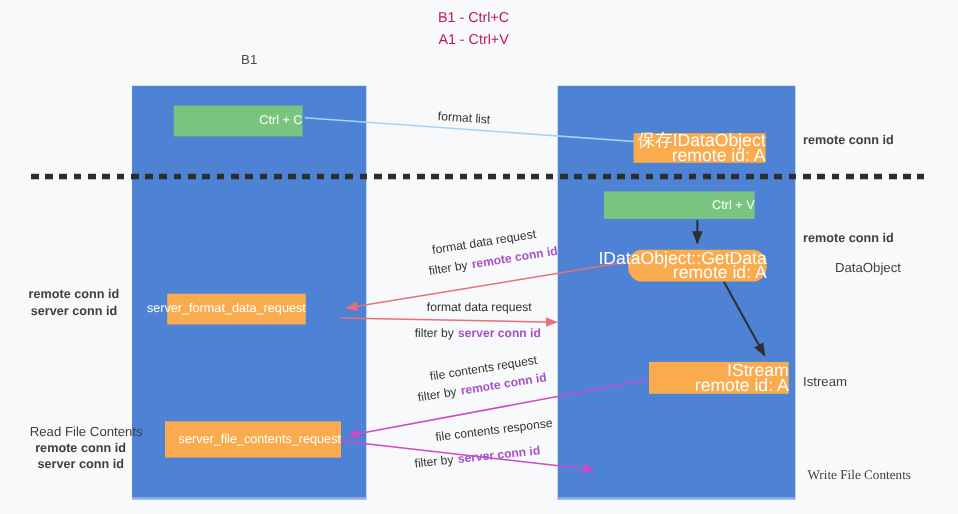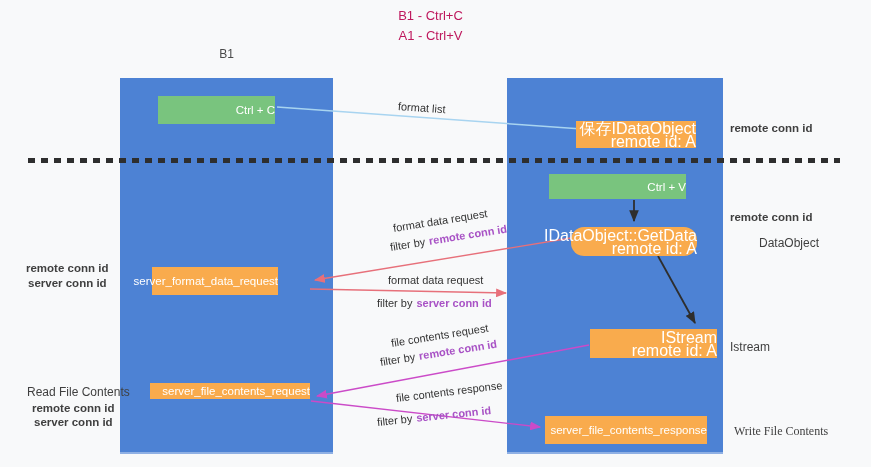--- a/index.html
+++ b/index.html
@@ -103,27 +103,24 @@
   <div class="box orange" style="left:152px; top:267px; width:126px; height:28px;">
     <div class="single">server_format_data_request</div>
   </div>
 
 
   <div class="box orange" style="left:590px; top:329px; width:127px; height:29px;">
     <div class="ln1">IStream</div>
     <div class="ln2">remote id: A</div>
   </div>
 
-  <div class="box orange" style="left:150px; top:383px; width:160px; height:16px;">
+  <div class="box orange" style="left:150px; top:383px; width:160px; height:33px;">
     <div class="single">server_file_contents_request</div>
   </div>
 
-  <div class="box orange" style="left:545px; top:416px; width:162px; height:28px;">
-    <div class="single">server_file_contents_response</div>
-  </div>
 
   <span class="albl r4" style="left:398px; top:100px;">format list</span>
 
   <span class="albl rn9" style="left:393px; top:222px;">format data request</span>
   <span class="albl dual rn9" style="left:390px; top:241px;">
     <span>filter by</span>
     <span class="purple">remote conn id</span>
   </span>
 
   <span class="albl" style="left:388px; top:274px;">format data request</span>

